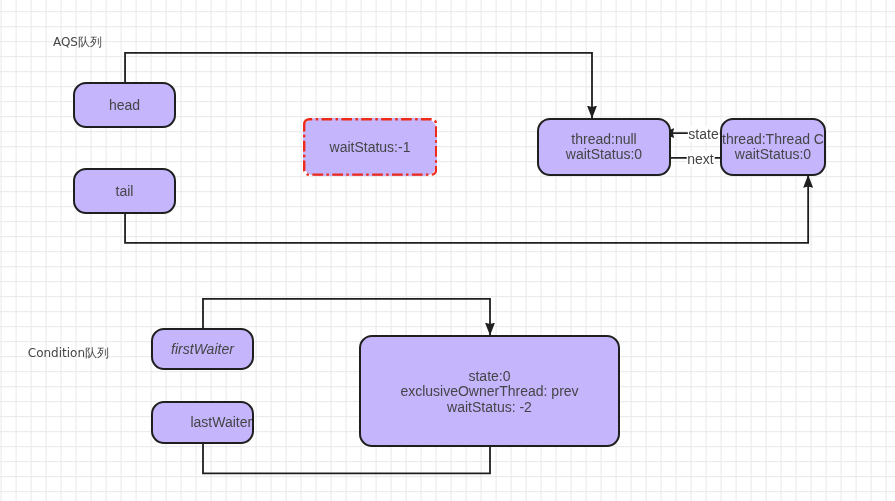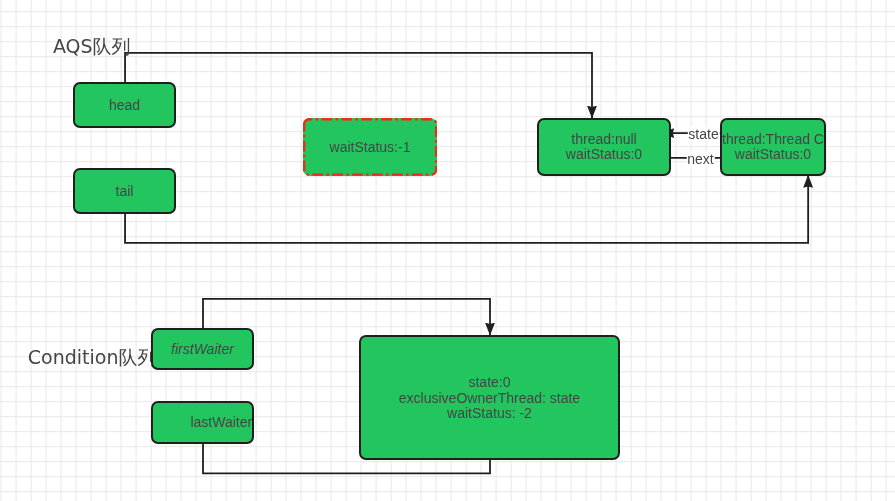--- a/index.html
+++ b/index.html
@@ -12,26 +12,26 @@
   #canvas{position:relative;width:895px;height:501px;overflow:hidden;}
   #grid{position:absolute;inset:0;
     background-image:
       linear-gradient(to right, #e8e8e8 1.1px, transparent 1.1px),
       linear-gradient(to bottom, #e8e8e8 1.1px, transparent 1.1px);
     background-size:15px 15px;
     background-position:0.6px 11.2px;
   }
   svg#edges{position:absolute;left:0;top:0;width:895px;height:501px;}
   .node{position:absolute;box-sizing:border-box;
-    border:2.4px solid #1f1f1f;border-radius:7px;background:#22c55e;
+    border:2.4px solid #1f1f1f;border-radius:13px;background:#c4b5fd;
     color:#454545;font-size:14px;line-height:15.5px;text-align:center;white-space:nowrap;}
   .node .inner{position:absolute;left:0;right:0;top:50%;transform:translateY(calc(-50% + 0.8px));}
   .node.dashdot{border:none;color:#454545;}
   .dashframe{position:absolute;left:0;top:0;}
-  .caption{position:absolute;color:#454545;font-family:"DejaVu Sans",sans-serif;font-size:19px;white-space:nowrap;}
+  .caption{position:absolute;color:#454545;font-family:"DejaVu Sans",sans-serif;font-size:12px;white-space:nowrap;}
   .edgelabel{position:absolute;background:#ffffff;color:#454545;font-size:14px;
     line-height:15px;white-space:nowrap;padding:0 1px;
     transform:translate(-50%,-50%);}
 </style>
 </head>
 <body>
 
 <div id="canvas">
   <div id="grid"></div>
 
@@ -77,23 +77,23 @@
       <div>thread:Thread C</div>
       <div>waitStatus:0</div>
     </div>
   </div>
   <div class="node" style="left:150.8px;top:327.75px;width:103.4px;height:42.35px;font-style:italic;">
     <div class="inner"><span>firstWaiter</span></div>
   </div>
   <div class="node" style="left:150.8px;top:400.75px;width:103.4px;height:43.25px;text-align:right;">
     <div class="inner"><span>lastWaiter</span></div>
   </div>
-  <div class="node" style="left:358.8px;top:334.6px;width:261.4px;height:125px;">
+  <div class="node" style="left:358.8px;top:334.6px;width:261.4px;height:112px;">
     <div class="inner">
       <div>state:0</div>
-      <div>exclusiveOwnerThread: state</div>
+      <div>exclusiveOwnerThread: prev</div>
       <div>waitStatus: -2</div>
     </div>
   </div>
 
   <div class="edgelabel" style="left:703.5px;top:133.6px;">state</div>
   <div class="edgelabel" style="left:700.5px;top:159.4px;">next</div>
 </div>
 
 </body></html>

